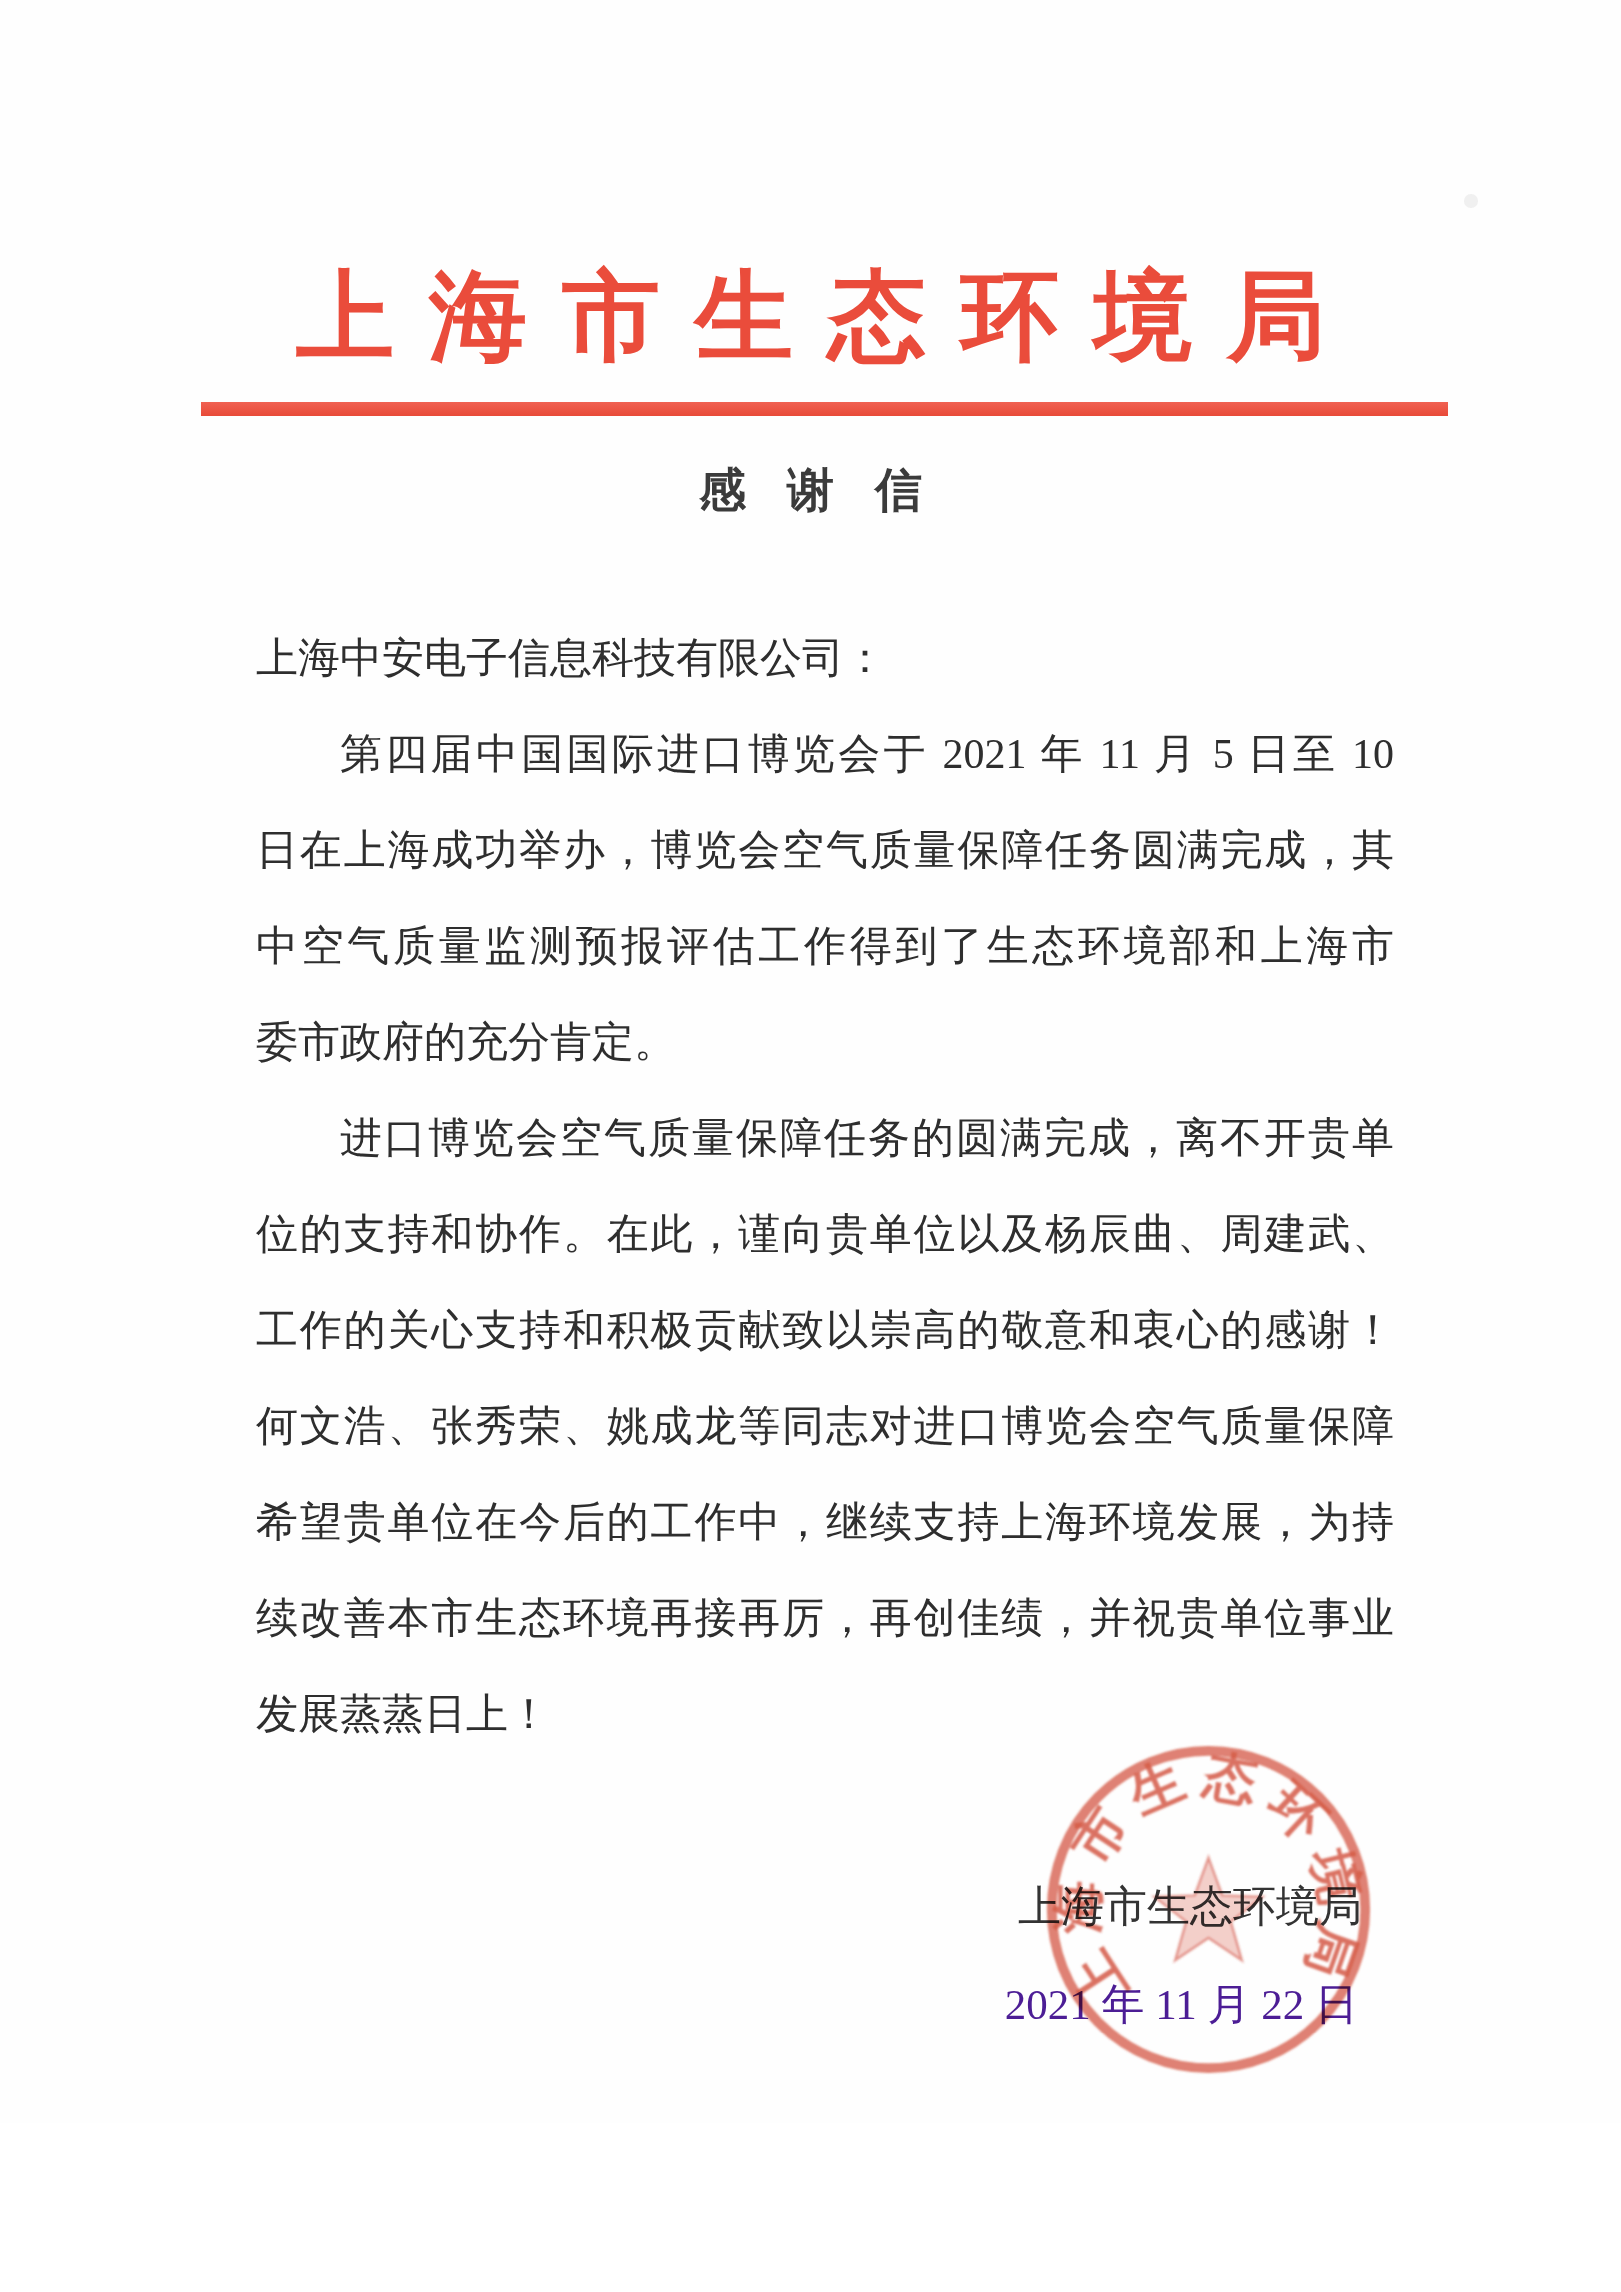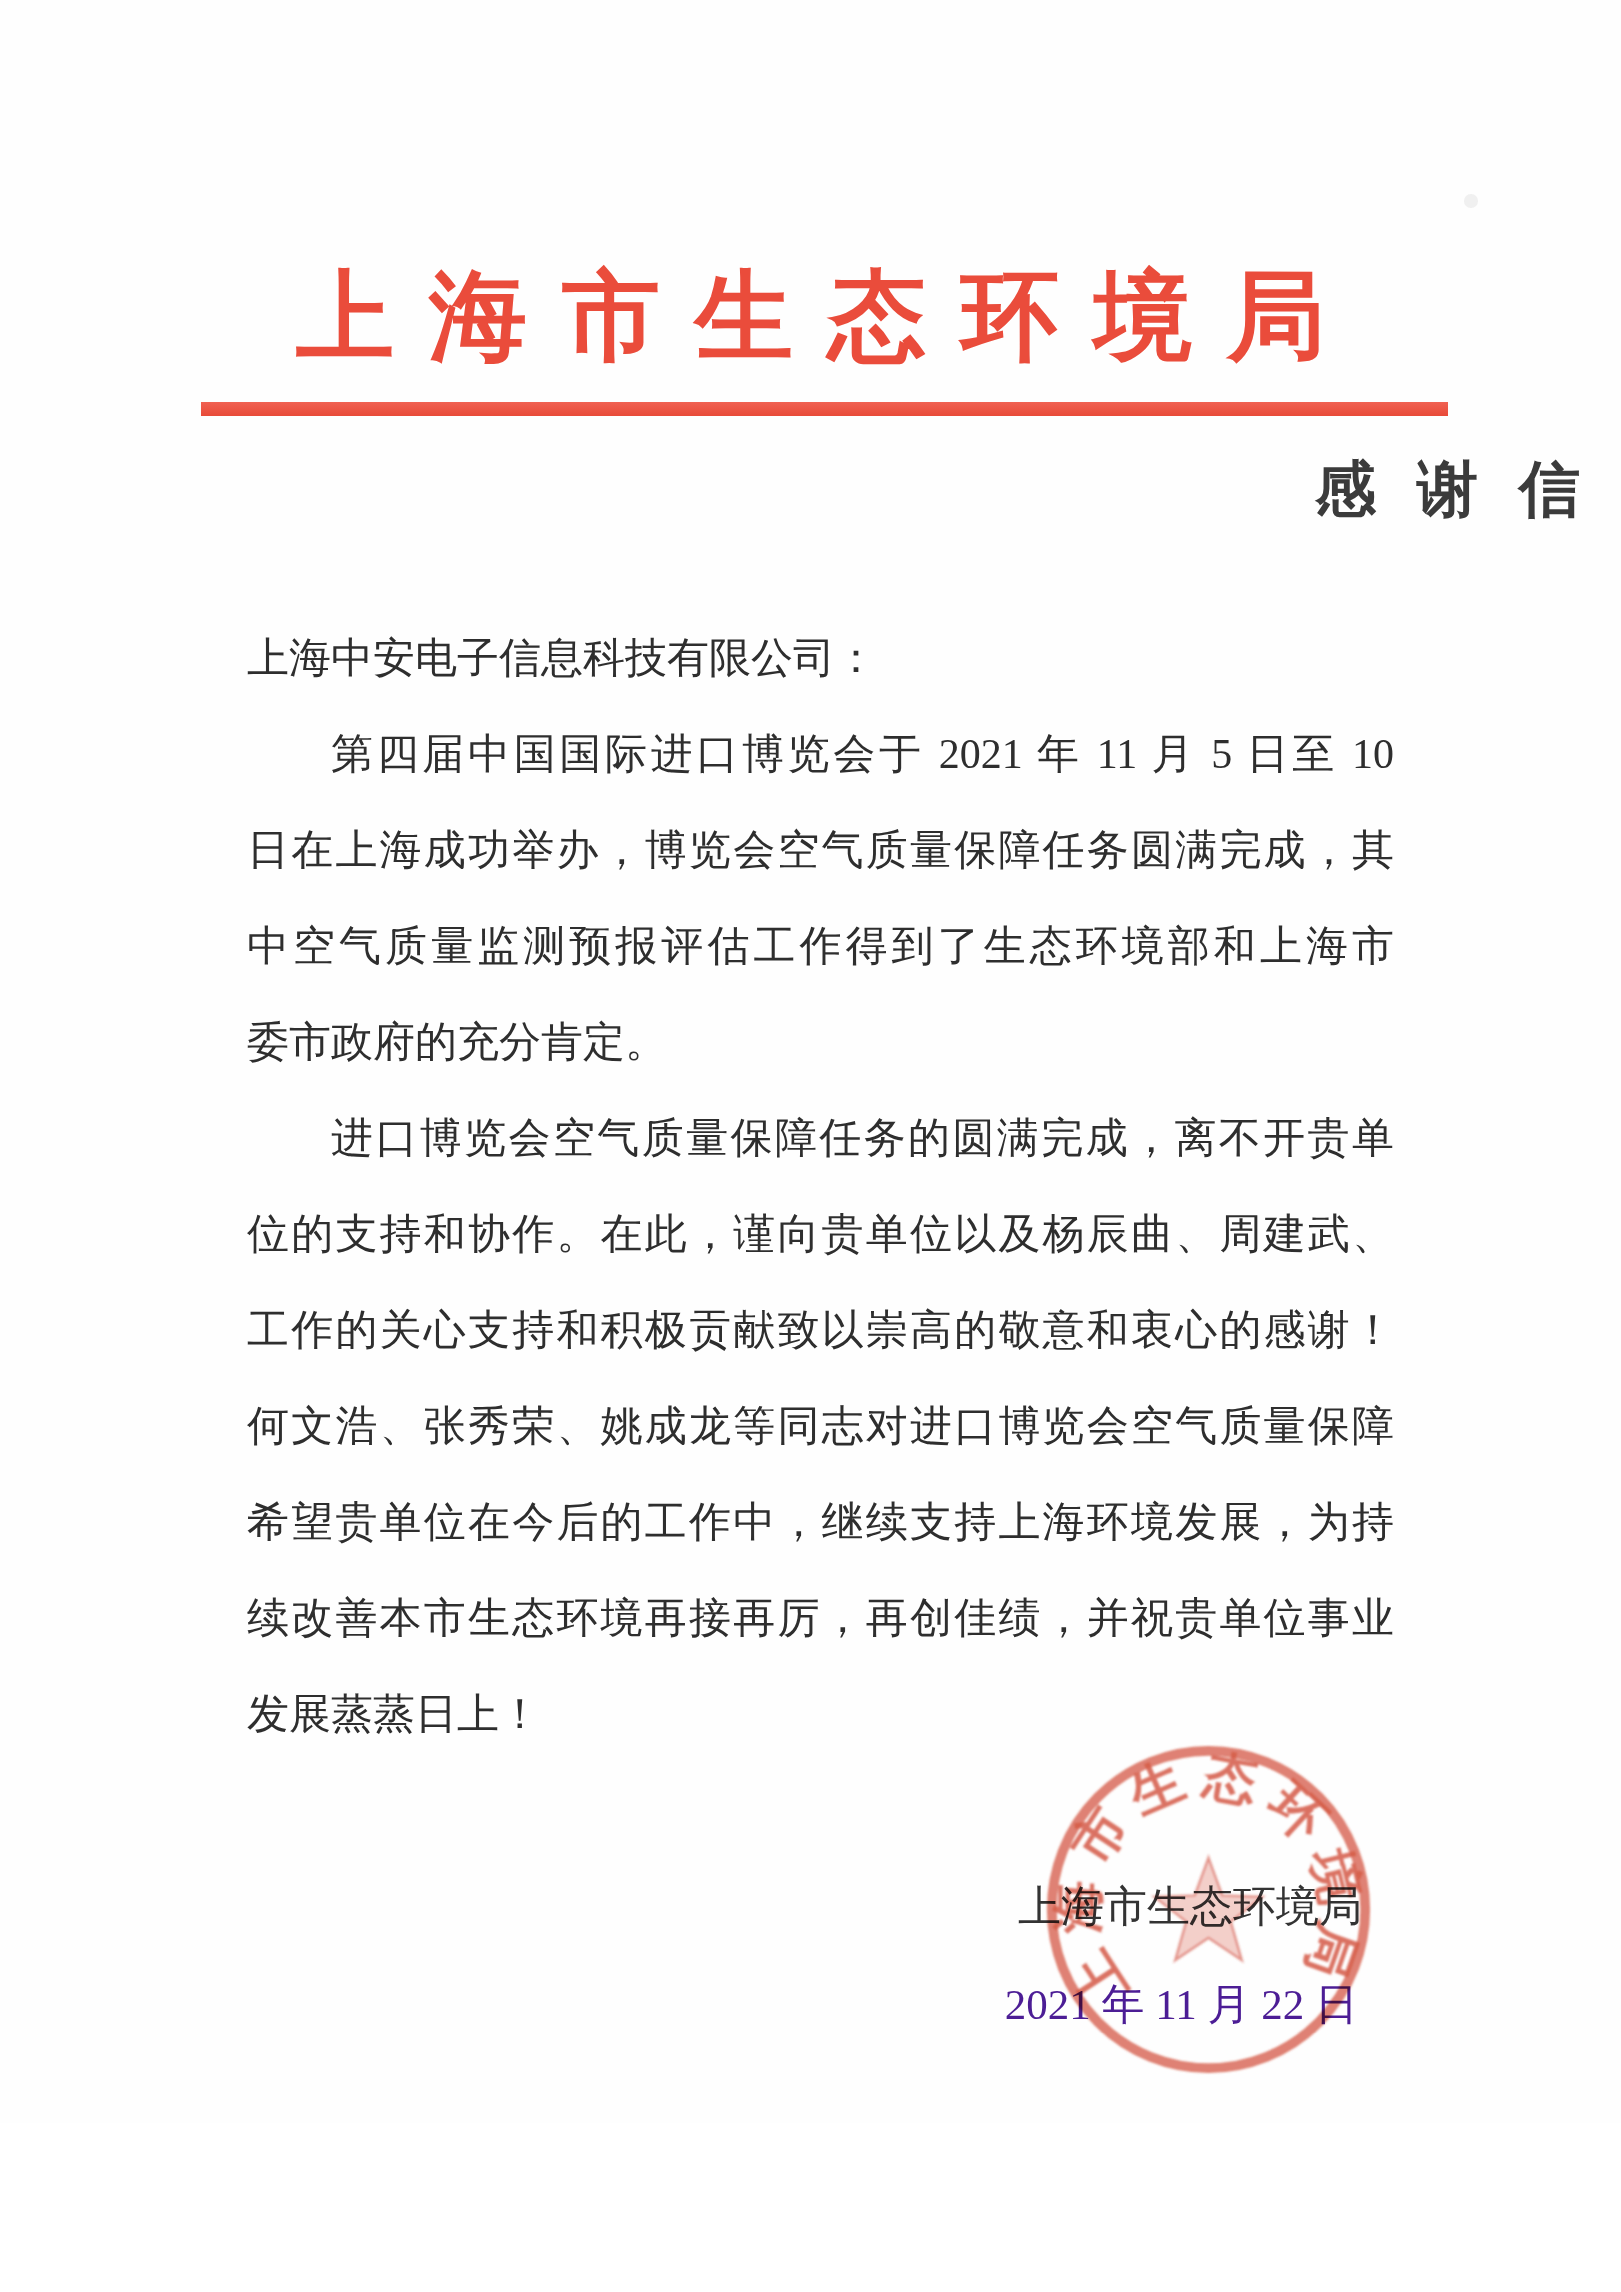--- a/index.html
+++ b/index.html
@@ -39,42 +39,43 @@
     height: 13.7px;
     background: linear-gradient(#f06152, #e84a38);
   }
 
   
   .doc-title {
     position: absolute;
     top: 451px;
     left: 0;
     width: 100%;
-    text-align: right;
-    font-size: 61px;
+    text-align: center;
+    font-size: 47px;
     line-height: 78px;
     font-weight: bold;
     letter-spacing: 41px;
     text-indent: 41px;
     color: #3b3b3b;
   }
 
   
   .body-block {
     position: absolute;
     top: 610px;
     left: 247px;
     width: 1147px;
     color: #2e2e2e;
     font-size: 42px;
   }
   .bline {
     height: 96px;
     line-height: 96px;
     white-space: nowrap;
+    margin-left: 9px;
   }
   .bline.fill {
     white-space: normal;
     text-align: justify;
     text-align-last: justify;
     text-justify: inter-ideograph;
   }
   .bline.indent { text-indent: 84px; }
 
   

